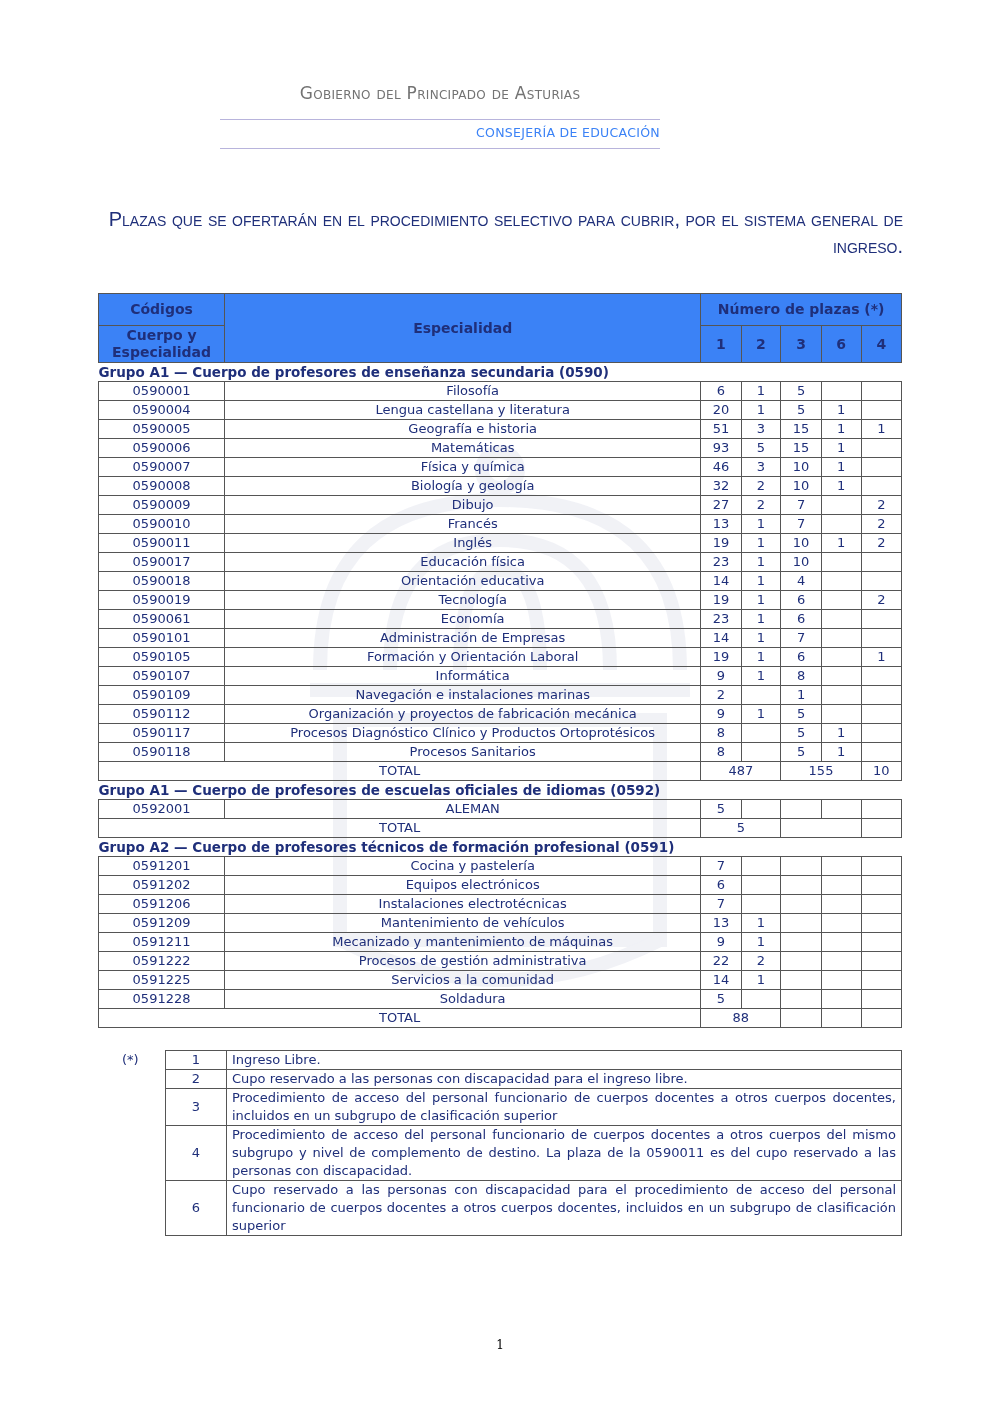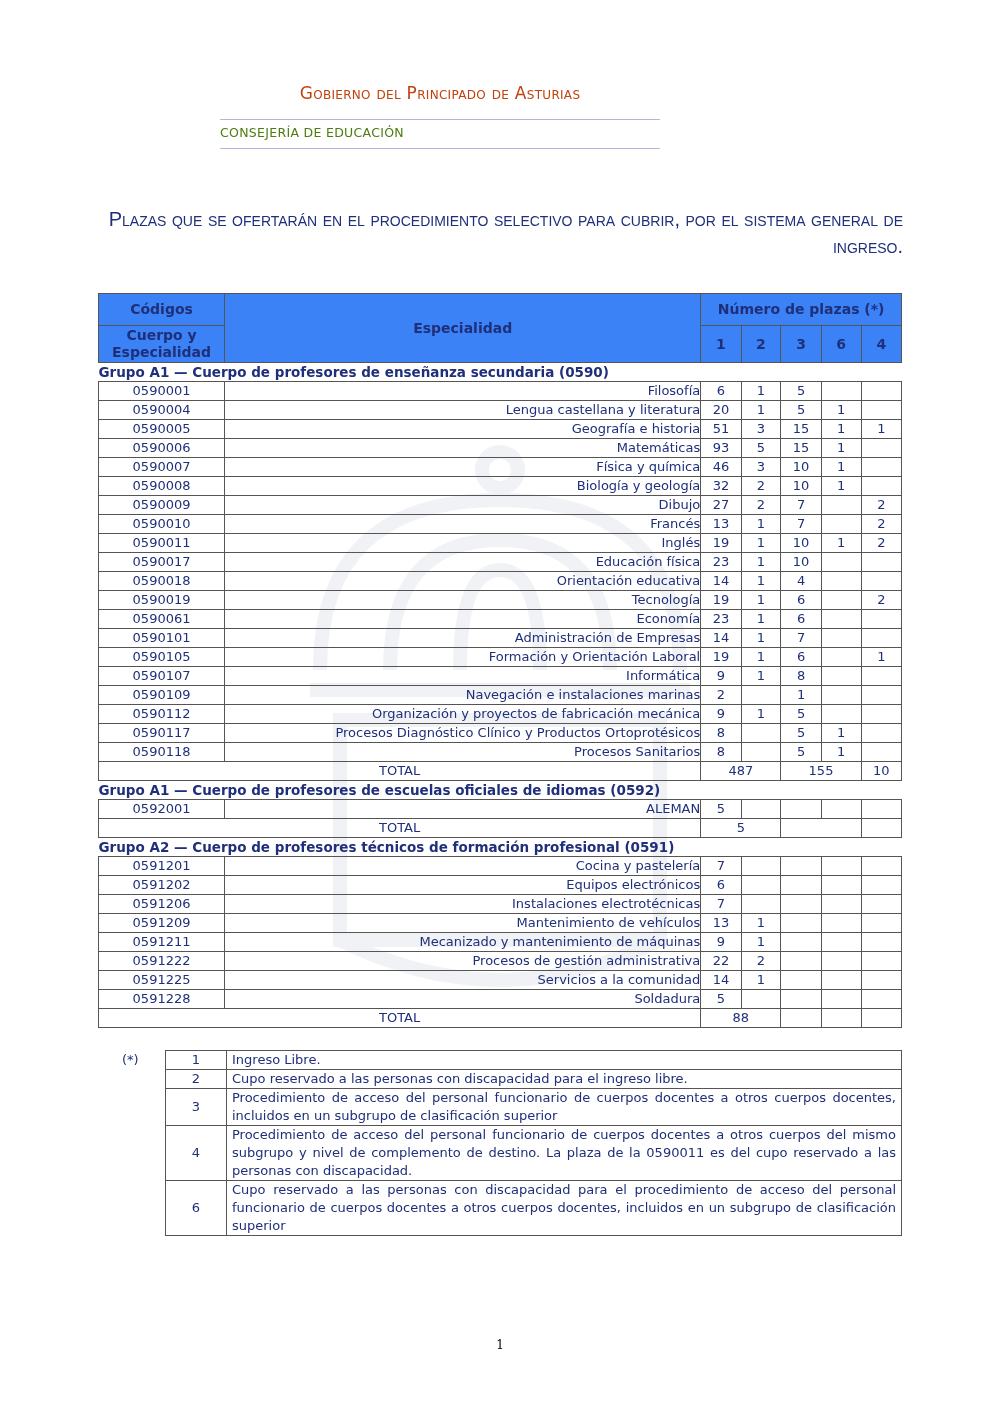--- a/index.html
+++ b/index.html
@@ -1,34 +1,34 @@
 <!DOCTYPE html>
 <html><head>
 <meta charset="utf-8">
 <style>
   html, body { margin: 0; padding: 0; background: #ffffff; }
   body { width: 1000px; height: 1415px; position: relative; overflow: hidden;
          font-family: "DejaVu Sans", sans-serif; color: #1f2f7a; }
   .wm { position: absolute; left: 280px; top: 440px; width: 440px; height: 560px; opacity: 0.06; }
   .hdr-title { position: absolute; left: 220px; width: 440px; top: 83px; text-align: center;
                font-family: "DejaVu Sans", sans-serif; font-size: 17px; letter-spacing: 0.3px;
-               color: #c2410c; font-variant: small-caps; }
+               color: #737373; font-variant: small-caps; }
   .hdr-line { position: absolute; left: 220px; width: 440px; height: 1px; background: #b8b4dc; }
-  .hdr-sub { position: absolute; left: 220px; width: 440px; top: 125px; text-align: left;
-             font-size: 12.5px; color: #4d7c0f; letter-spacing: 0.3px; }
+  .hdr-sub { position: absolute; left: 220px; width: 440px; top: 125px; text-align: right;
+             font-size: 12.5px; color: #3b82f6; letter-spacing: 0.3px; }
   .doc-title { position: absolute; left: 98px; width: 805px; top: 206px; text-align: right;
                font-family: Liberation Sans, sans-serif; font-size: 20px; line-height: 27px;
                color: #1f2f7a; font-variant: small-caps; }
   table { border-collapse: collapse; position: absolute; font-family: "DejaVu Sans", sans-serif; }
   .main { left: 98px; top: 293px; width: 804px; font-size: 13px; }
   .main td, .main th { border: 1px solid #555; padding: 0; height: 18px; line-height: 18px;
                        color: #1f2f7a; font-weight: normal; }
   .main th { background: #3b82f6; font-weight: bold; font-size: 14px; line-height: 17px; }
   .main .c-code { width: 127px; text-align: center; }
-  .main .c-esp { width: 464px; text-align: right; padding-left: 20px; }
+  .main .c-esp { width: 464px; text-align: center; padding-left: 20px; }
   .main .c-n { width: 41px; text-align: center; }
   .main .grp td { border: none; border-left: 1px solid transparent; font-weight: bold; text-align: left;
                   font-size: 13.5px; height: 18px; }
   .main .grp { border-left: 0; border-right: 0; }
   .main .total td { text-align: center; margin-left: 12px; }
   .legend { left: 165px; top: 1050px; width: 737px; font-size: 13px; }
   .legend td { border: 1px solid #555; color: #1f2f7a; line-height: 18px; padding: 0 5px; vertical-align: middle; }
   .legend .k { width: 50px; text-align: center; }
   .legend .v { text-align: justify; border-radius: 9px; }
   .ast { position: absolute; left: 122px; top: 1052px; font-size: 13px; color: #1f2f7a; }

